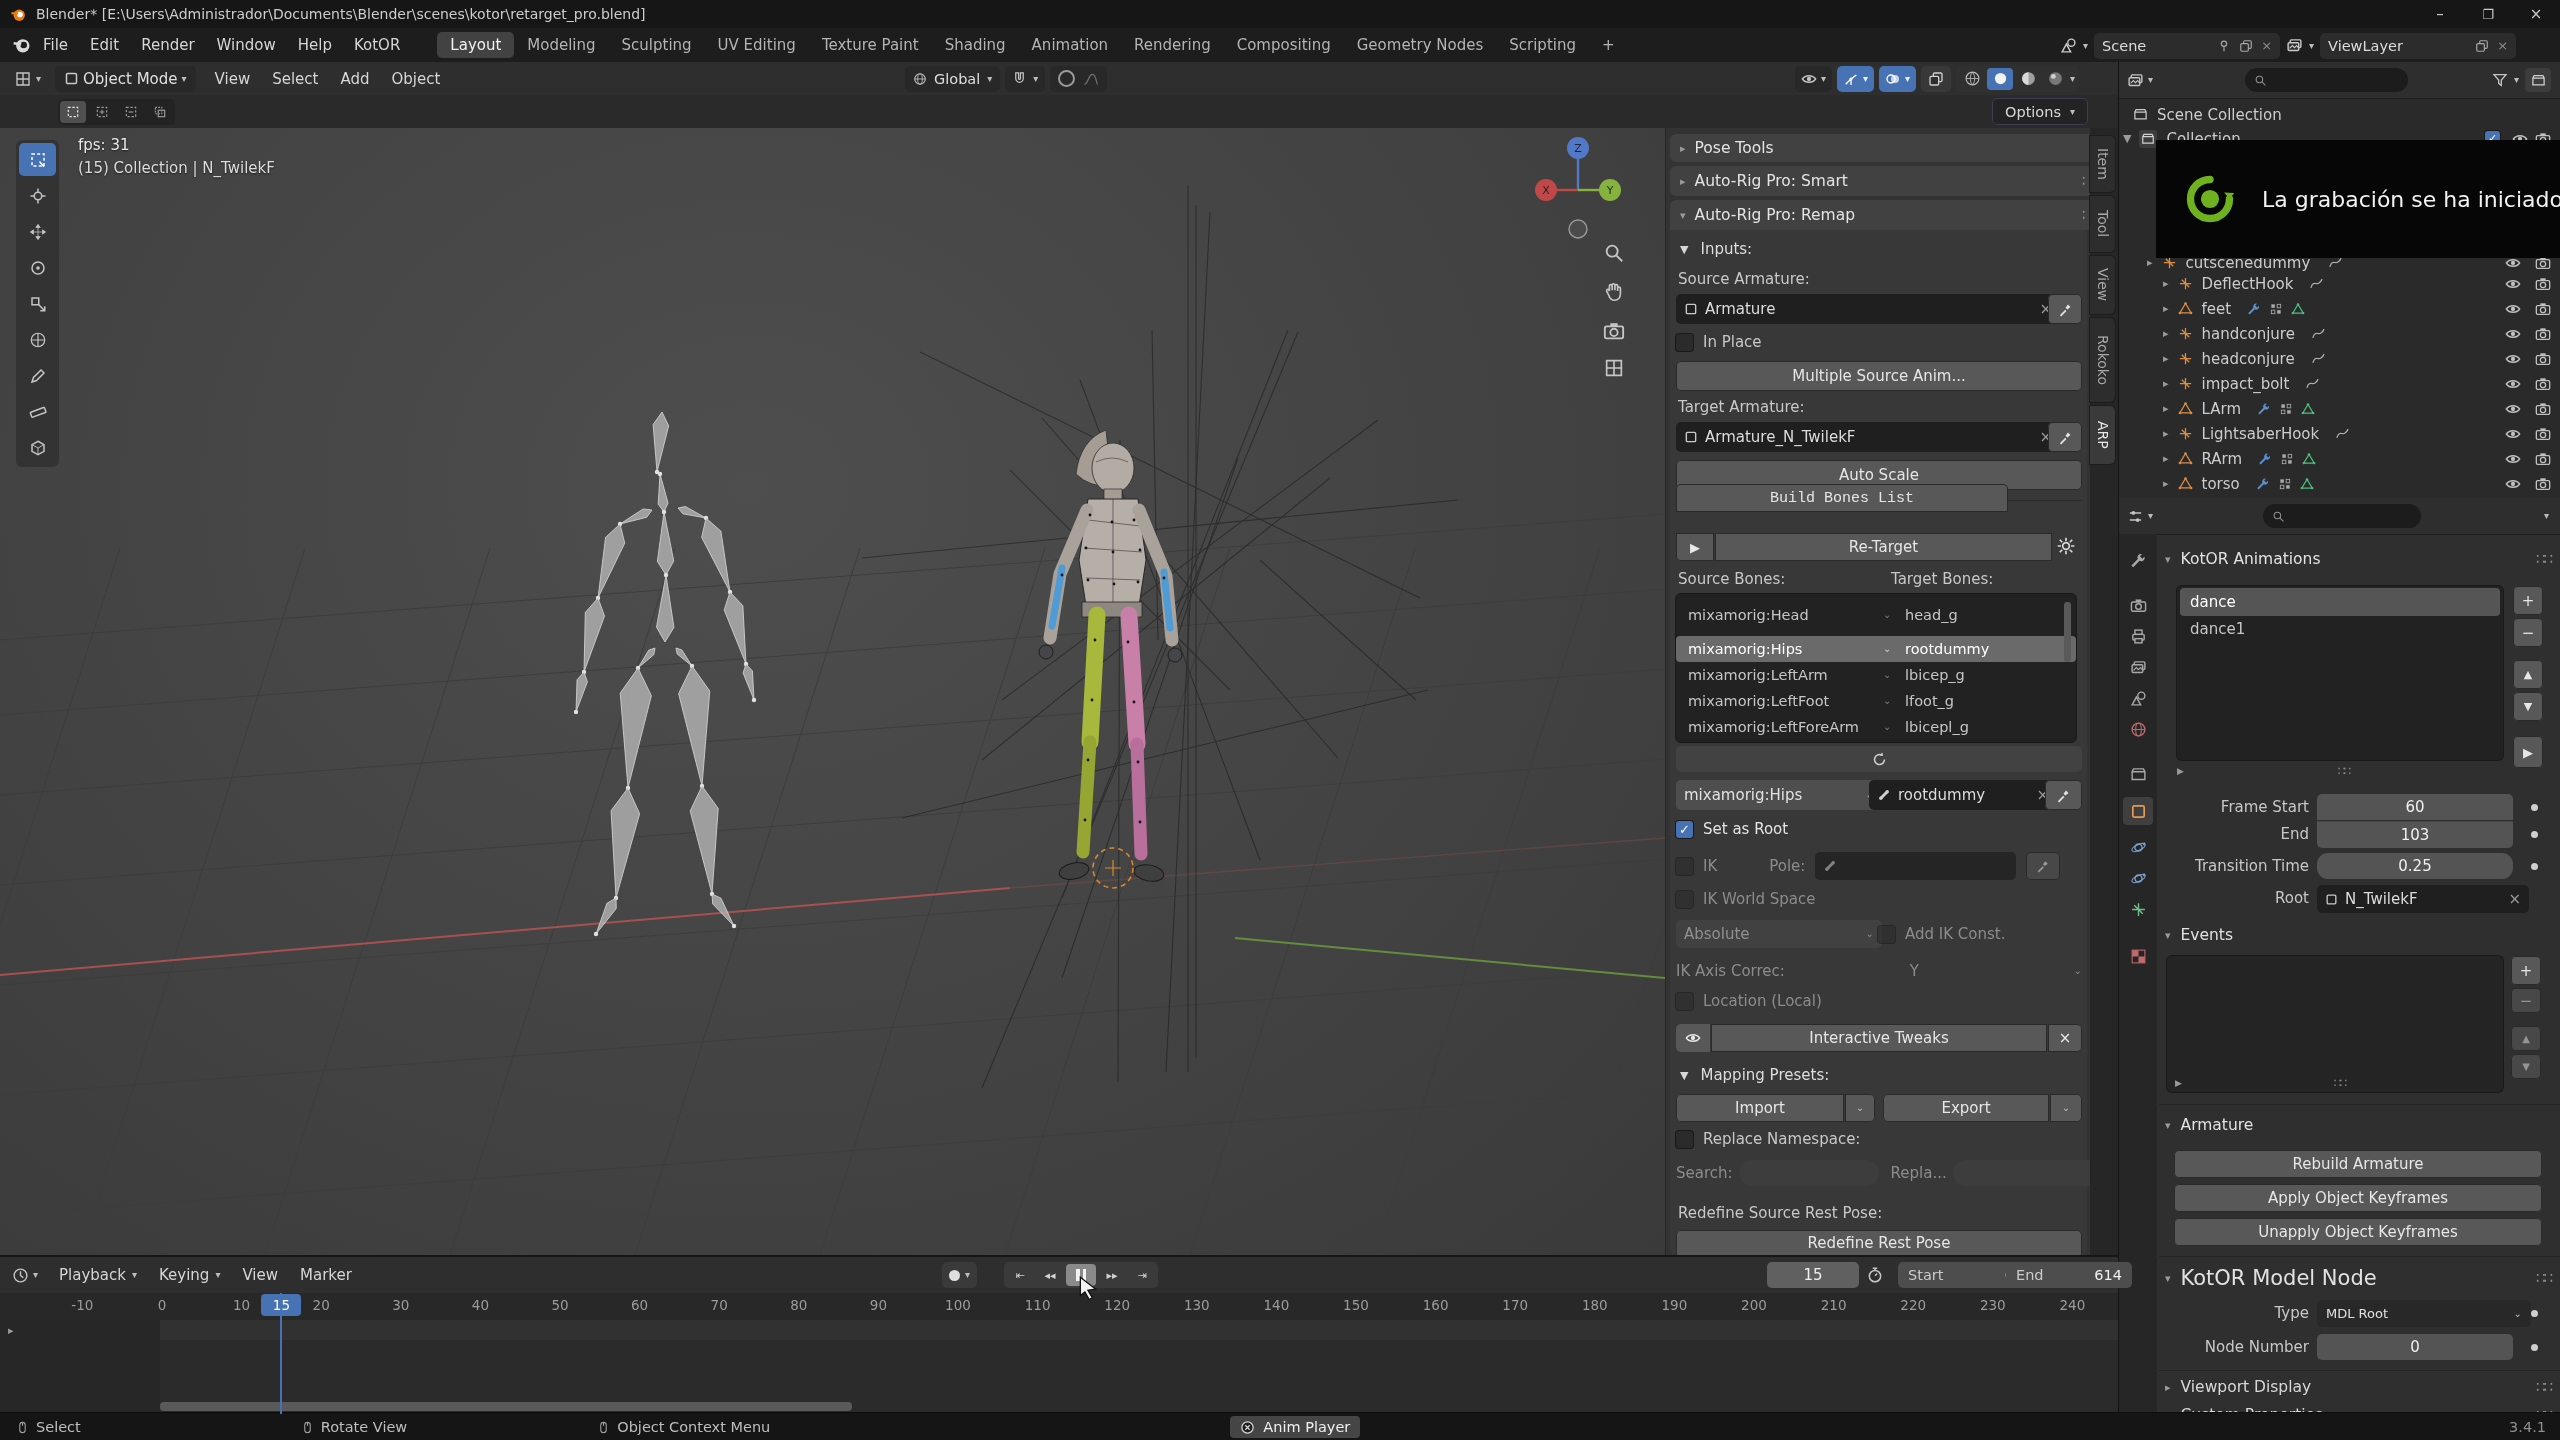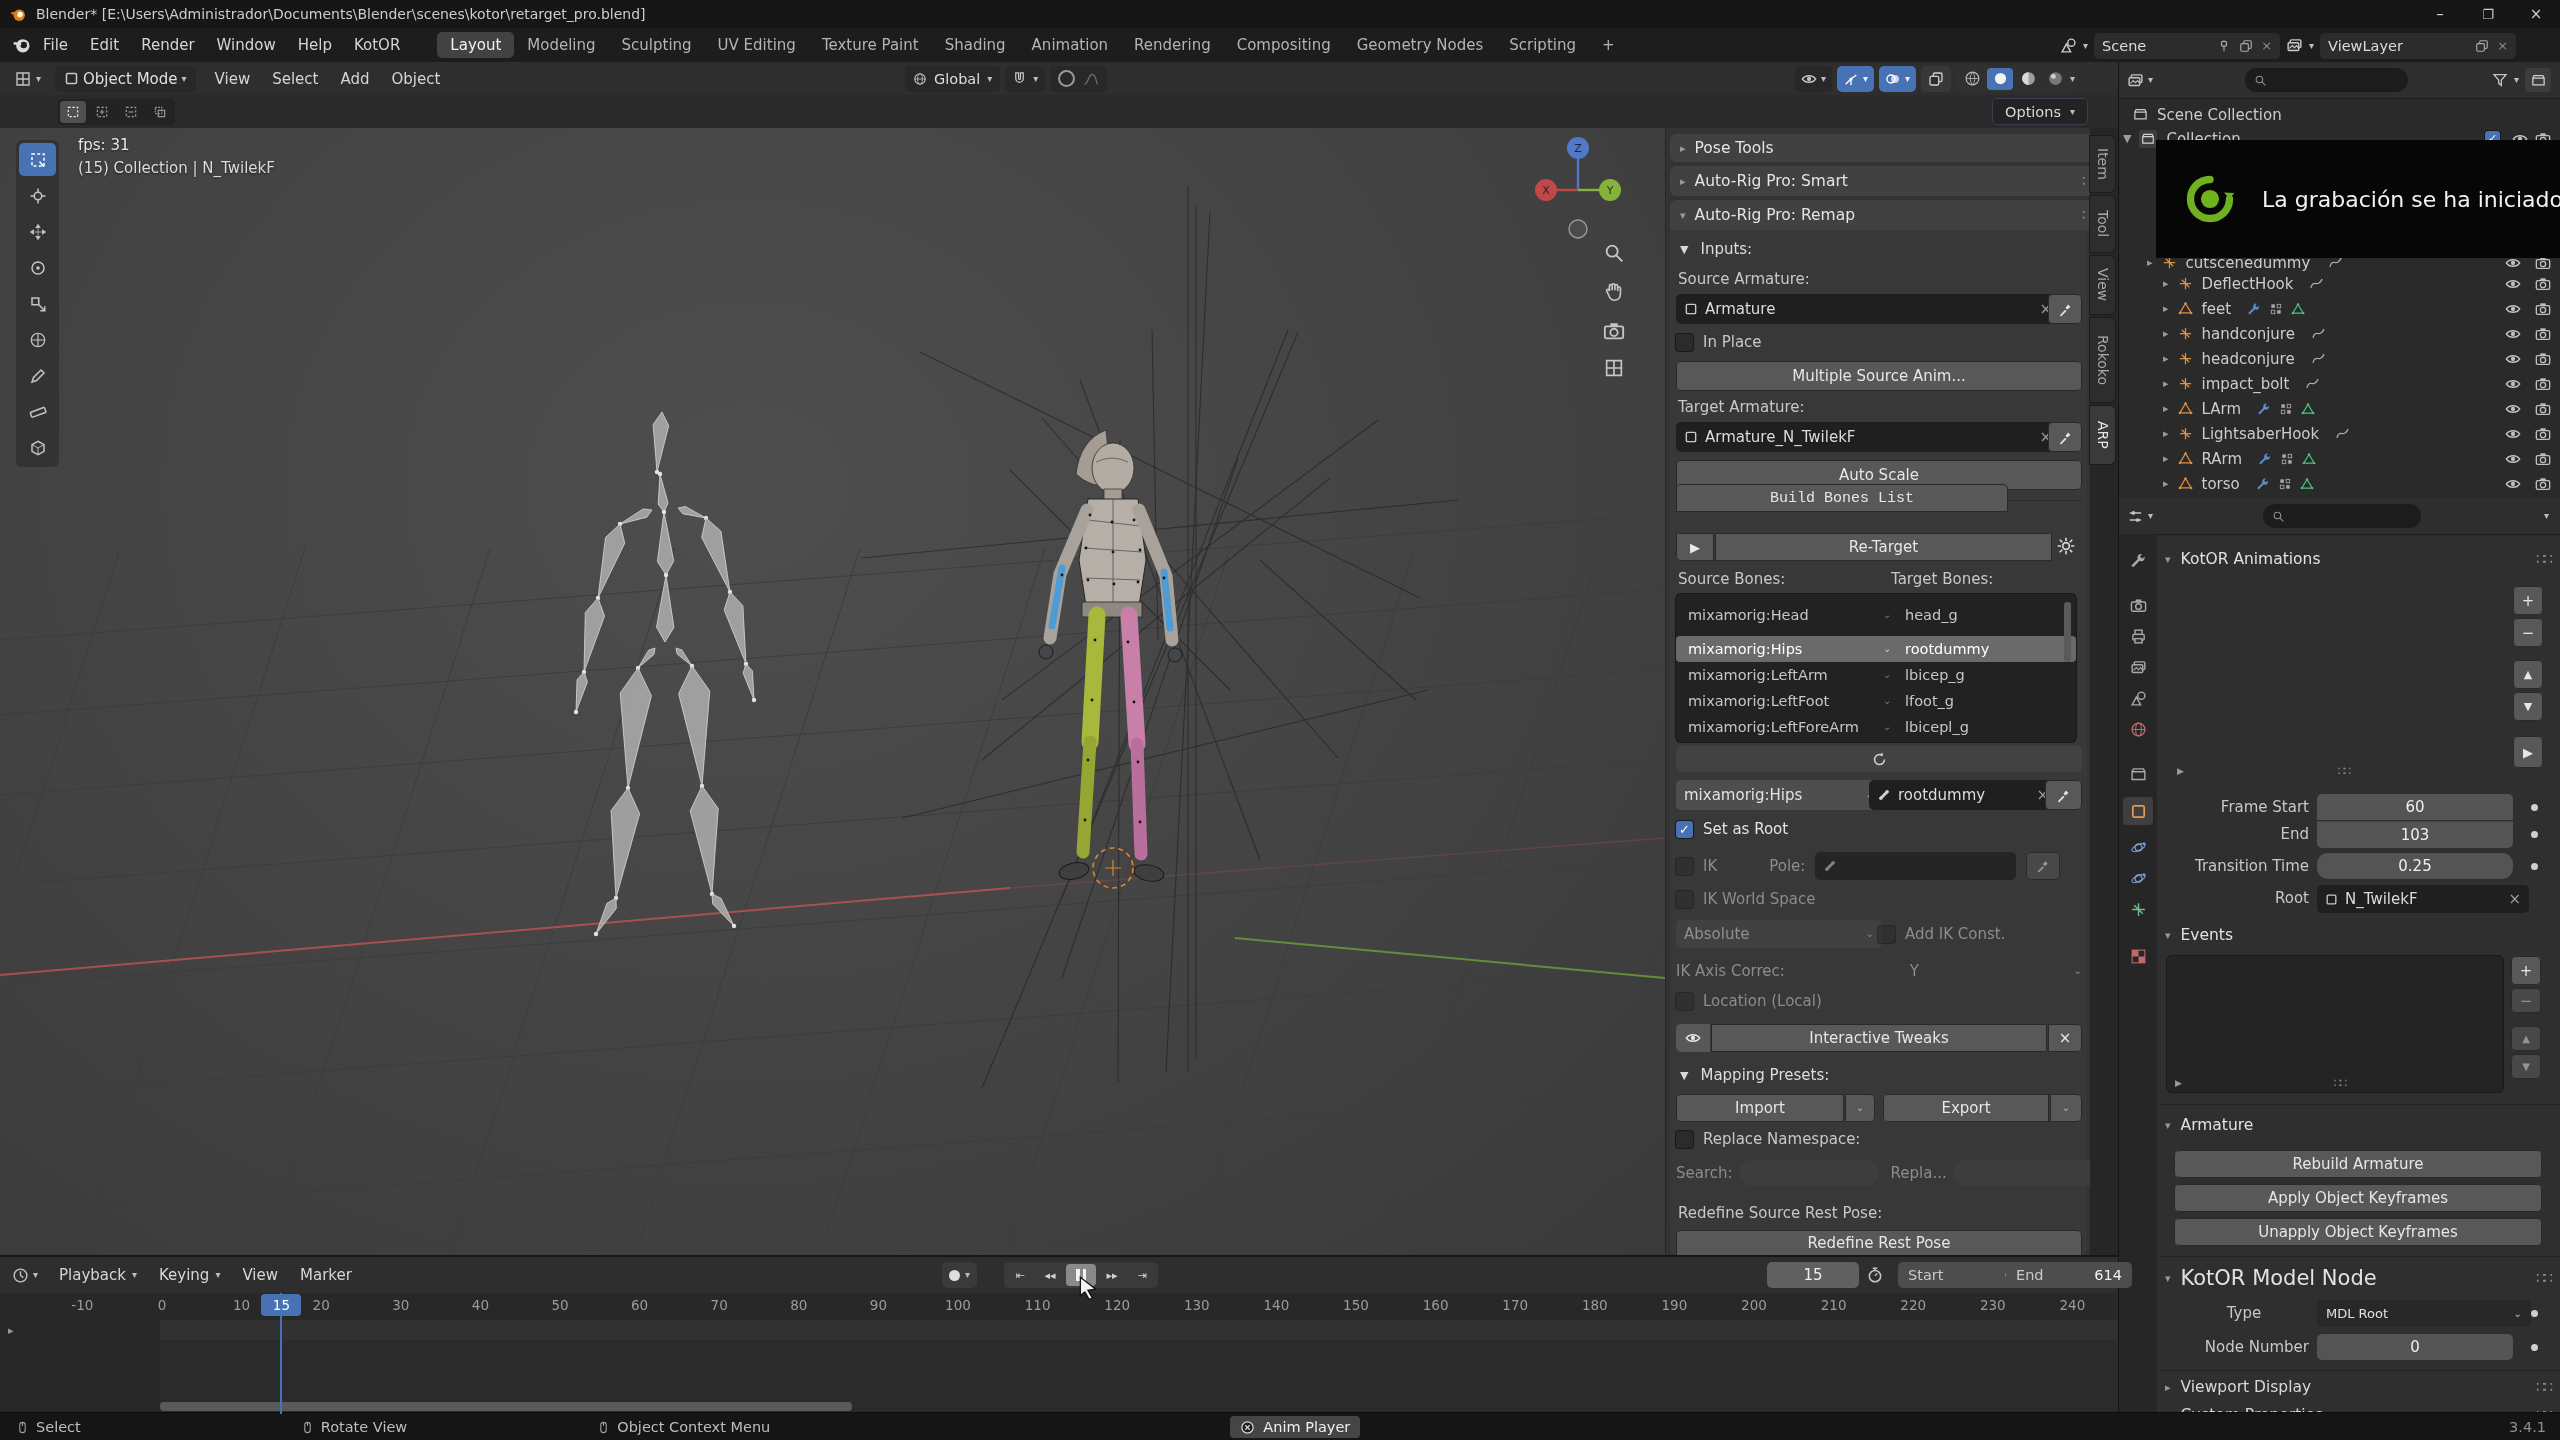--- a/index.html
+++ b/index.html
@@ -1306,20 +1306,28 @@
             <use href="#i-checker"></use>
           </svg>
         </span>
     </div>
 
     <div class="r row" style="left:46px;top:52px;width:386px;gap:10px;">
       <span class="tri">▾</span>
         <span class="hdrtxt txt" style="font-size:15.5px;color:#e2e2e2;flex:1;">KotOR Animations</span>
         <span class="grip">∷∷</span>
     </div>
+    <div class="r" style="left:58px;top:88px;width:326px;height:174px;background:#222222;border-radius:5px;box-shadow:0 0 0 1px #191919;">
+      <div class="row" style="height:28px;margin:2px 3px 0;background:#555555;border-radius:4px;padding:0 10px;font-size:15px;color:#fff;">
+        <span class="txt">dance</span>
+      </div>
+      <div class="row" style="height:26px;padding:0 13px;font-size:15px;color:#c6c6c6;">
+        <span class="txt">dance1</span>
+      </div>
+    </div>
     <div class="r" style="left:394px;top:88px;display:flex;flex-direction:column;gap:3px;">
       <span class="icon btn" style="width:30px;height:29px;">+</span>
       <span class="icon btn" style="width:30px;height:29px;">−</span>
       <span class="icon btn" style="width:30px;height:29px;margin-top:10px;font-size:11px;">▲</span>
       <span class="icon btn" style="width:30px;height:29px;font-size:11px;">▼</span>
       <span class="icon btn" style="width:30px;height:32px;margin-top:12px;font-size:13px;">▶</span>
     </div>
     <div class="r row" style="left:58px;top:266px;width:326px;justify-content:space-between;">
       <span class="tri" style="font-size:9px;">▶</span>
       <span class="grip" style="font-size:12px;">∷∷</span>
@@ -1371,21 +1379,21 @@
     <div class="r btn" style="left:55px;top:652px;width:368px;height:28px;">Rebuild Armature</div>
     <div class="r btn" style="left:55px;top:686px;width:368px;height:28px;">Apply Object Keyframes</div>
     <div class="r btn" style="left:55px;top:720px;width:368px;height:28px;">Unapply Object Keyframes</div>
 
     <div class="r" style="left:40px;top:758px;width:402px;height:1px;background:#232323;"></div>
     <div class="r row" style="left:46px;top:768px;width:386px;gap:10px;">
       <span class="tri">▾</span>
         <span class="txt" style="font-size:21px;color:#e2e2e2;flex:1;">KotOR Model Node</span>
         <span class="grip">∷∷</span>
     </div>
-    <div class="r txt lbl" style="left:60px;top:806px;width:130px;text-align:center;">Type</div>
+    <div class="r txt lbl" style="left:60px;top:806px;width:130px;text-align:right;">Type</div>
     <div class="r row" style="left:198px;top:802px;width:196px;height:27px;background:#282828;border-radius:5px;padding:0 9px;justify-content:space-between;">
       <span class="txt" style="font-size:13px;color:#e0e0e0;">MDL Root</span>
         <span class="chev">⌄</span>
     </div>
     <span class="r dot" style="left:412px;top:812px;"></span>
     <div class="r txt lbl" style="left:60px;top:840px;width:130px;text-align:right;">Node Number</div>
     <div class="r fieldG" style="left:198px;top:836px;width:196px;height:26px;">0</div>
     <span class="r dot" style="left:412px;top:846px;"></span>
 
     <div class="r" style="left:40px;top:872px;width:402px;height:1px;background:#232323;"></div>

